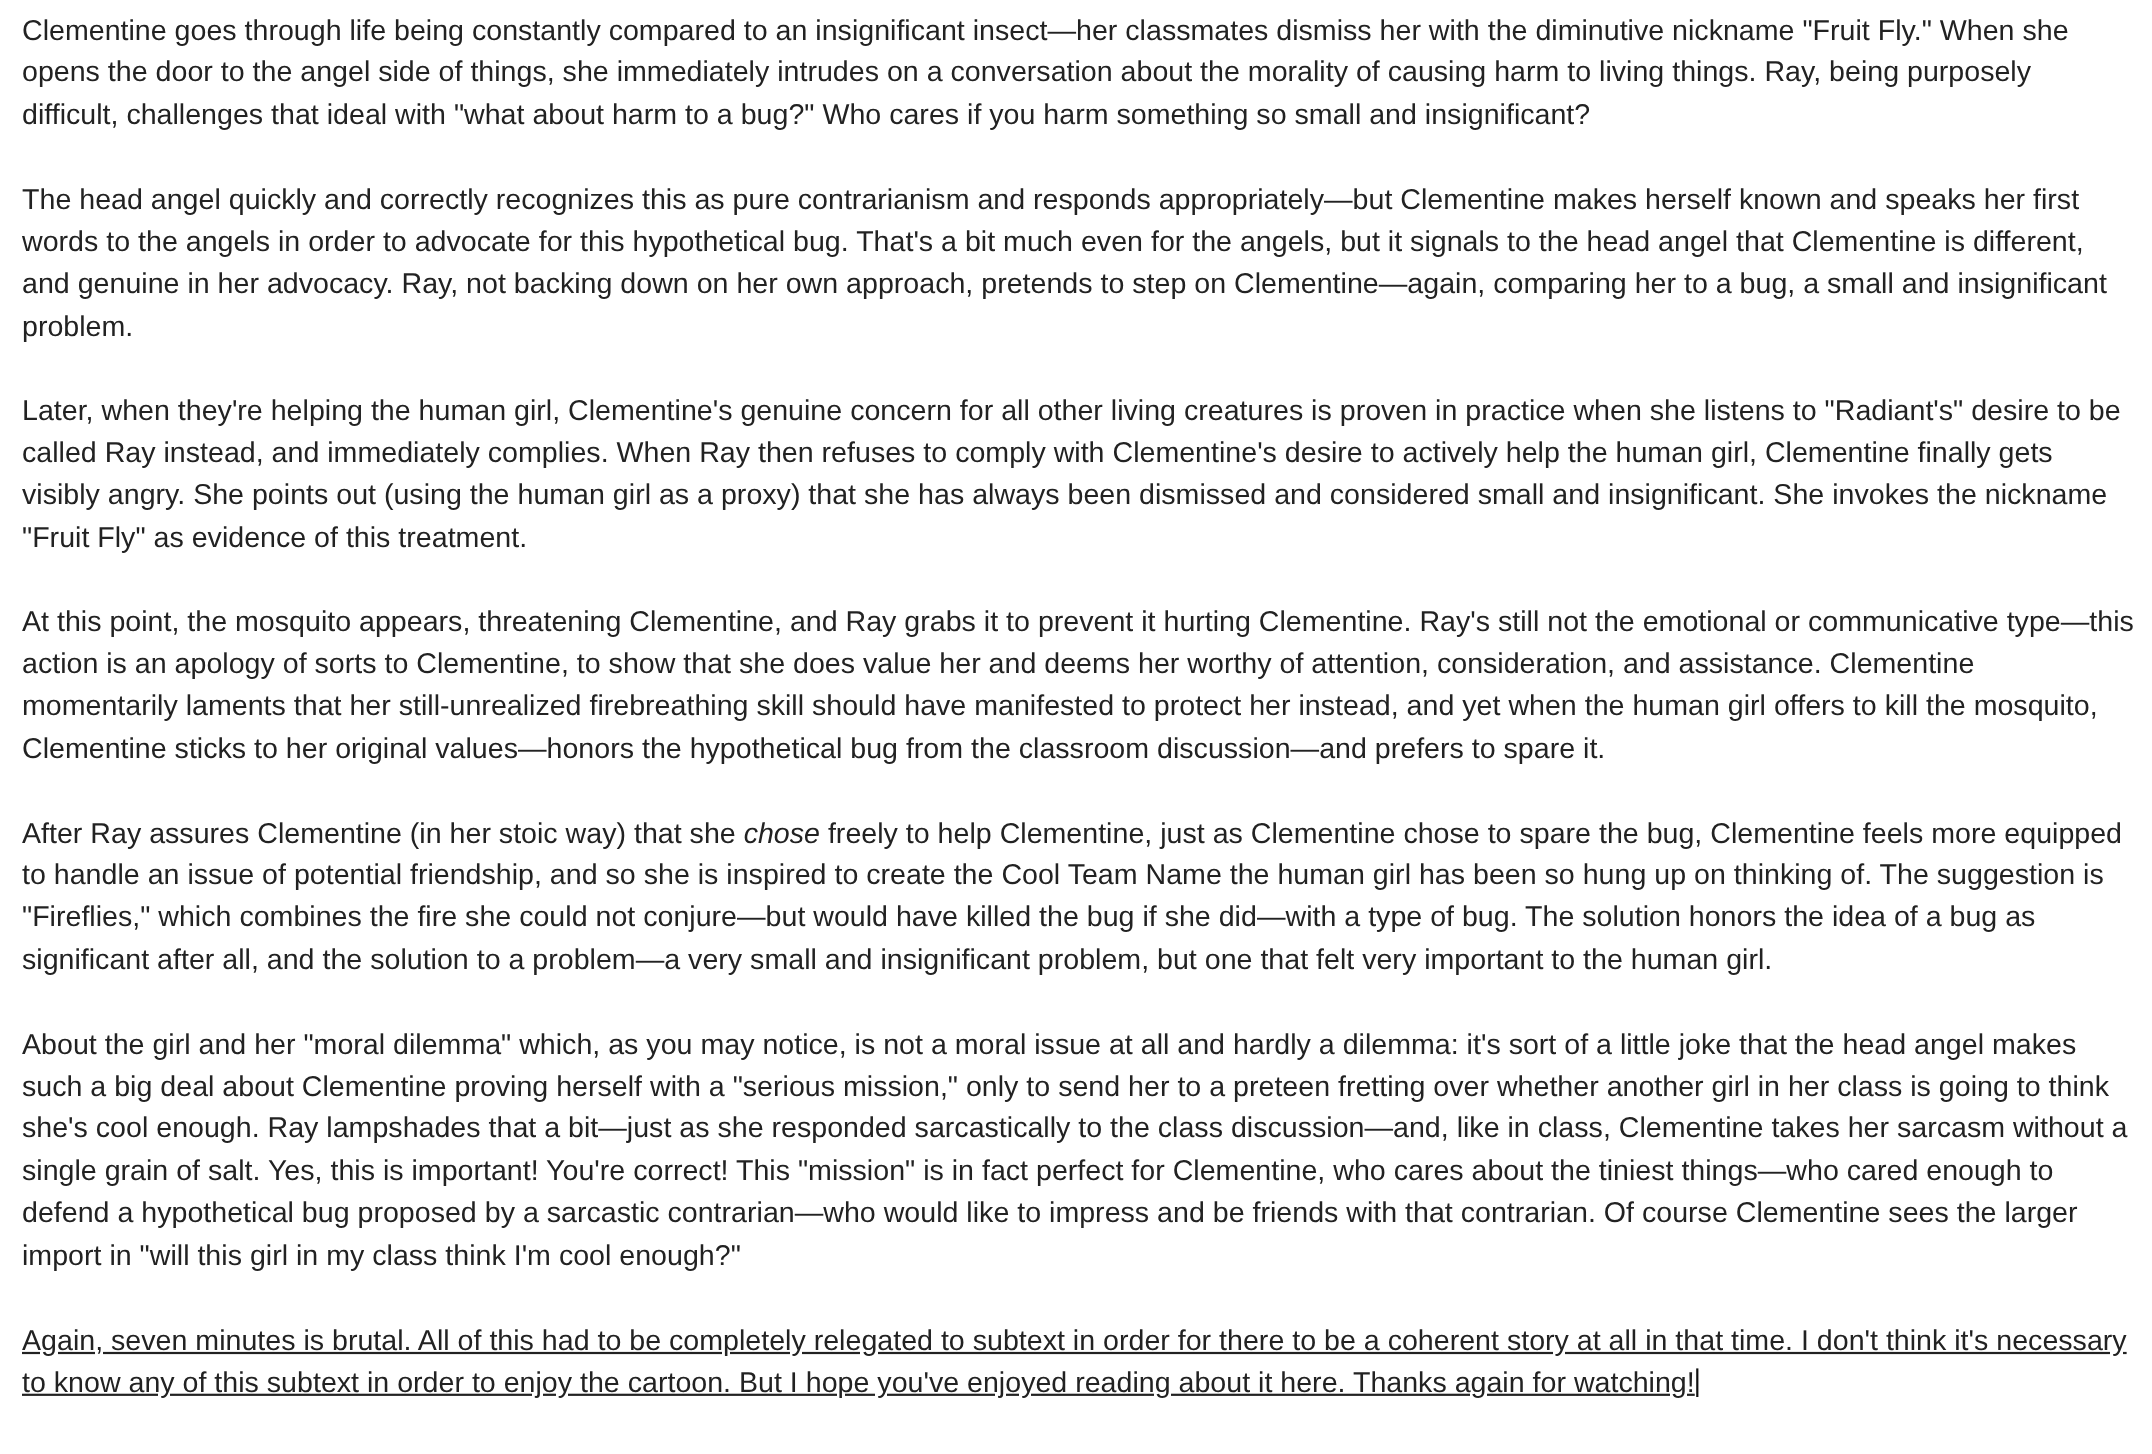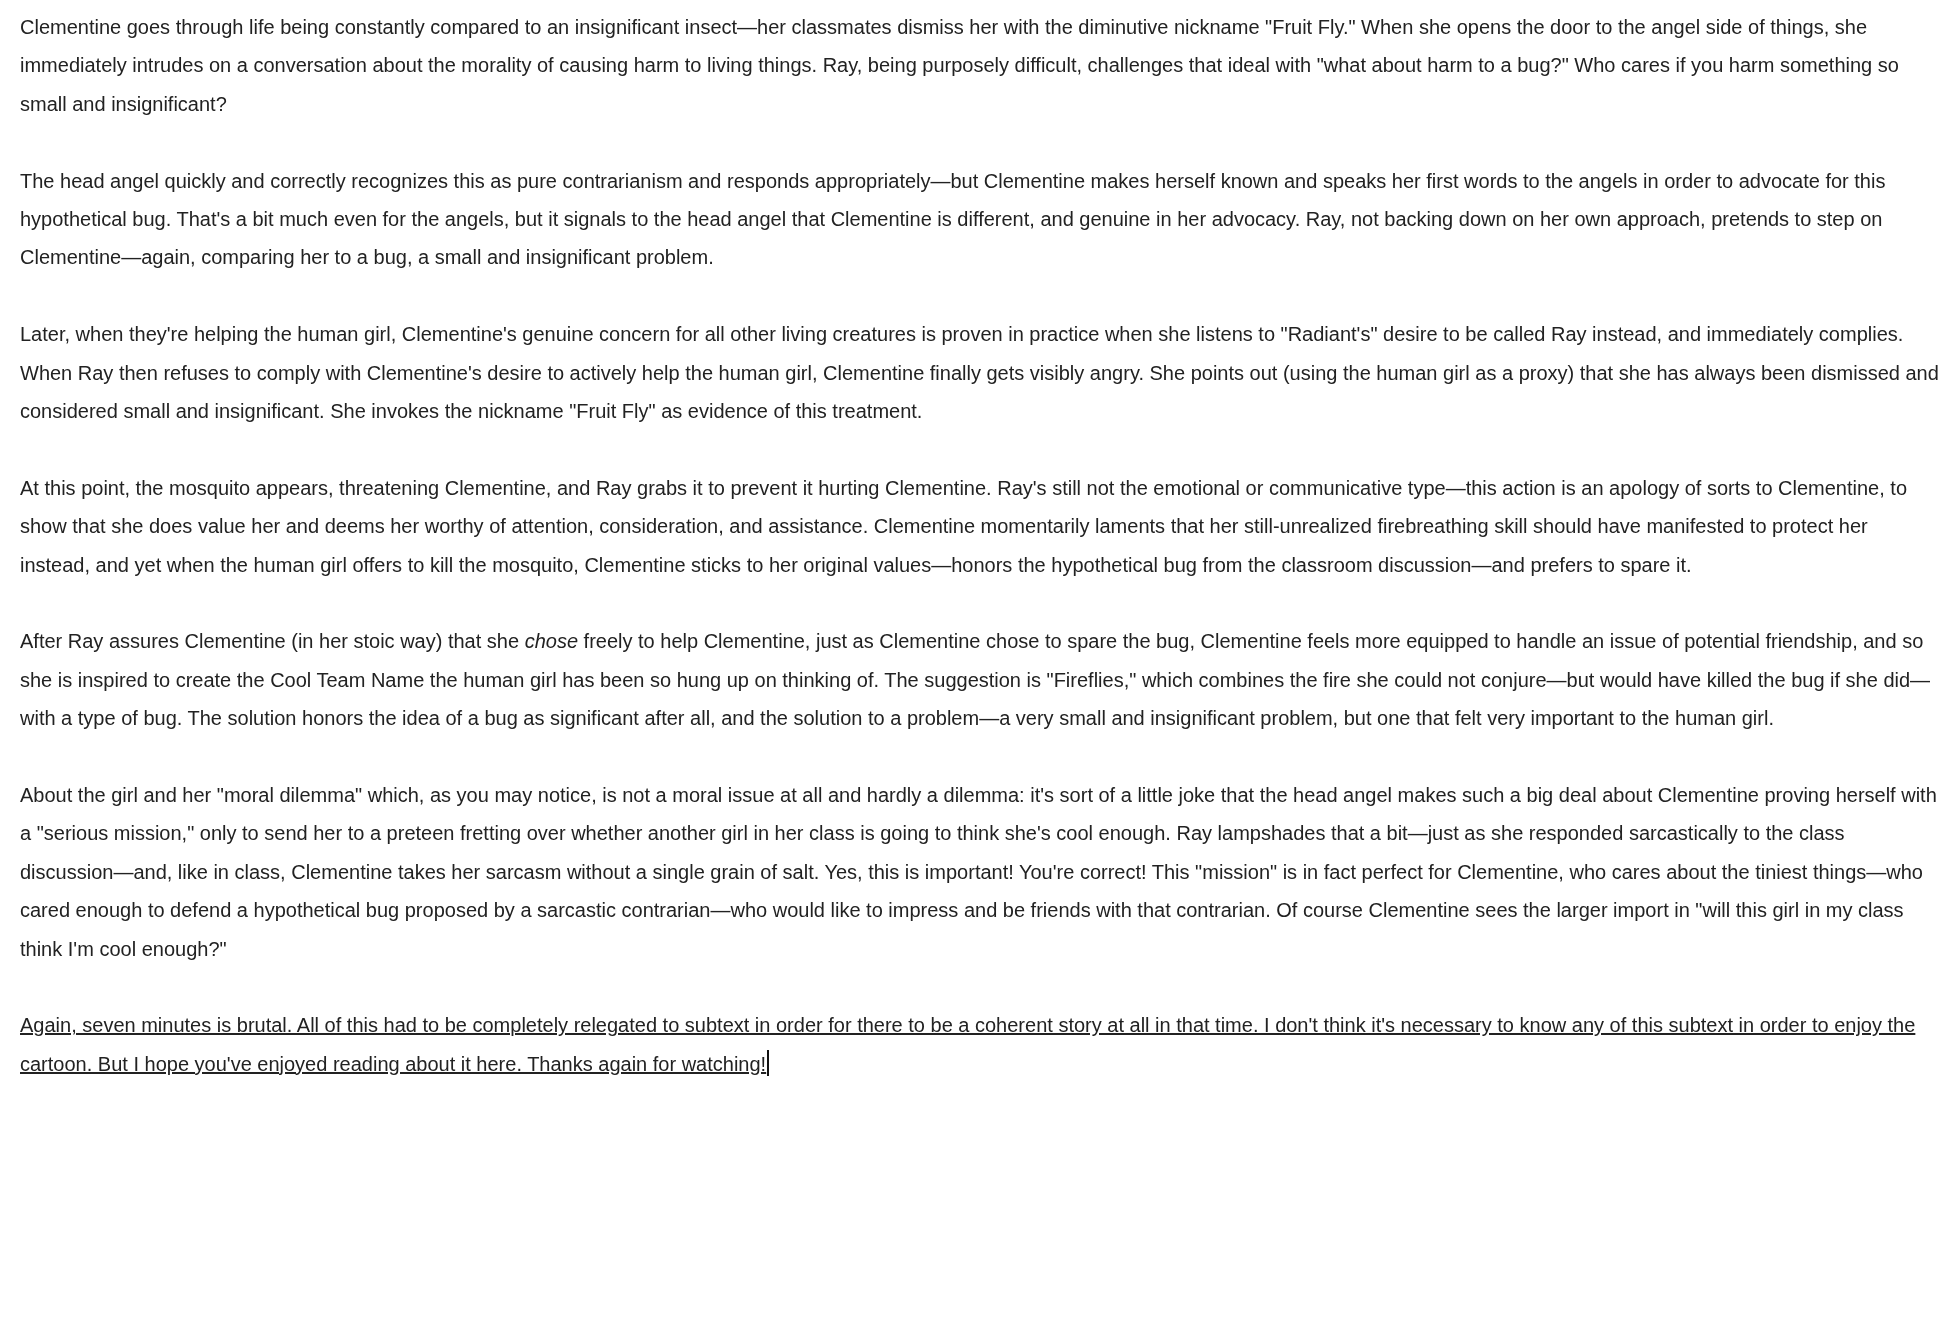--- a/index.html
+++ b/index.html
@@ -11,21 +11,21 @@
     width: 1956px;
     height: 1322px;
     overflow: hidden;
   }
   .editor {
     box-sizing: border-box;
     width: 1956px;
     height: 1322px;
     padding: 8px 16px 0 20px;
     font-family: "Liberation Sans", sans-serif;
-    font-size: 20px;
+    font-size: 26px;
     line-height: 38.4px;
     color: #222222;
     cursor: text;
     background: #ffffff;
     -webkit-font-smoothing: antialiased;
   }
   .para {
     margin: 0 0 38.4px 0;
     word-wrap: break-word;
   }

